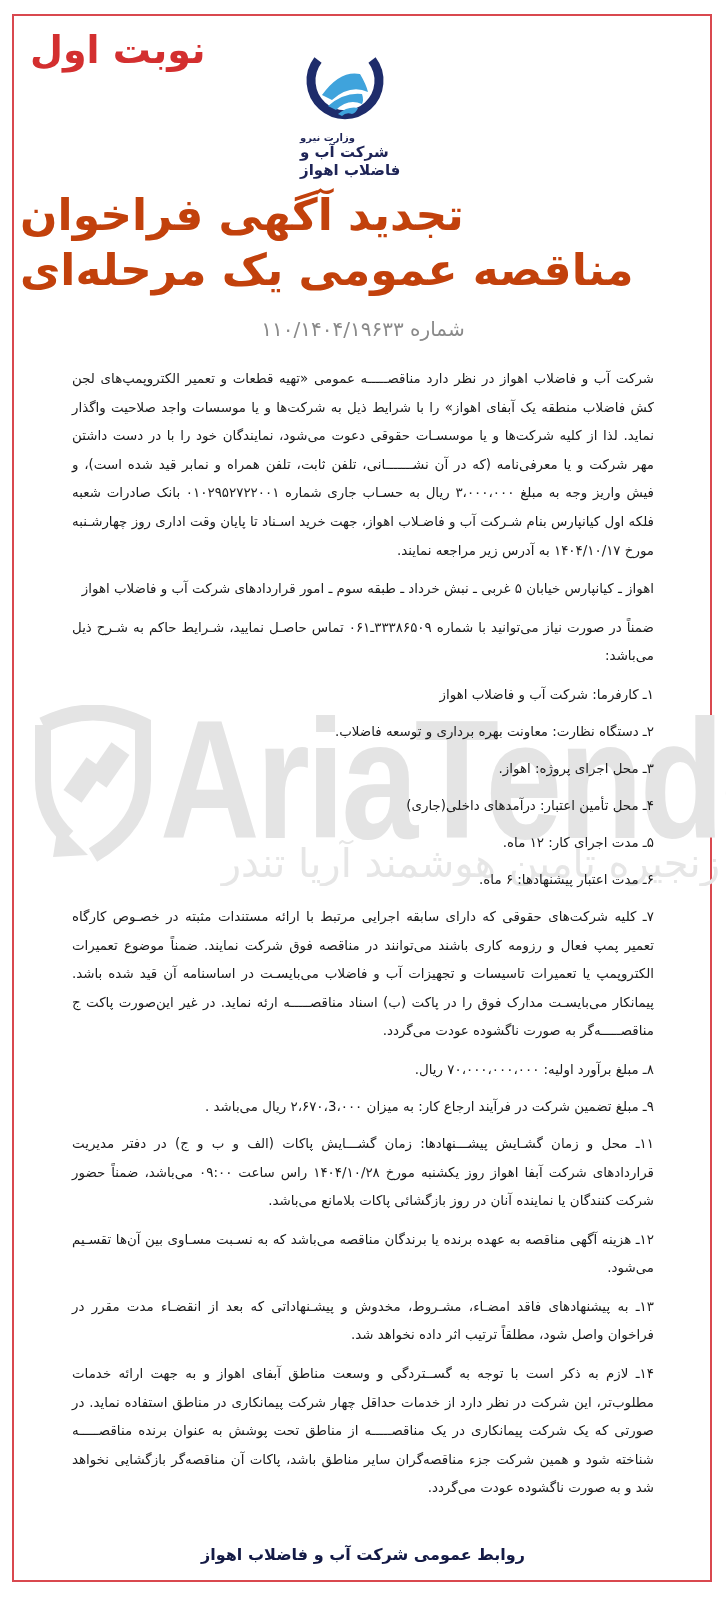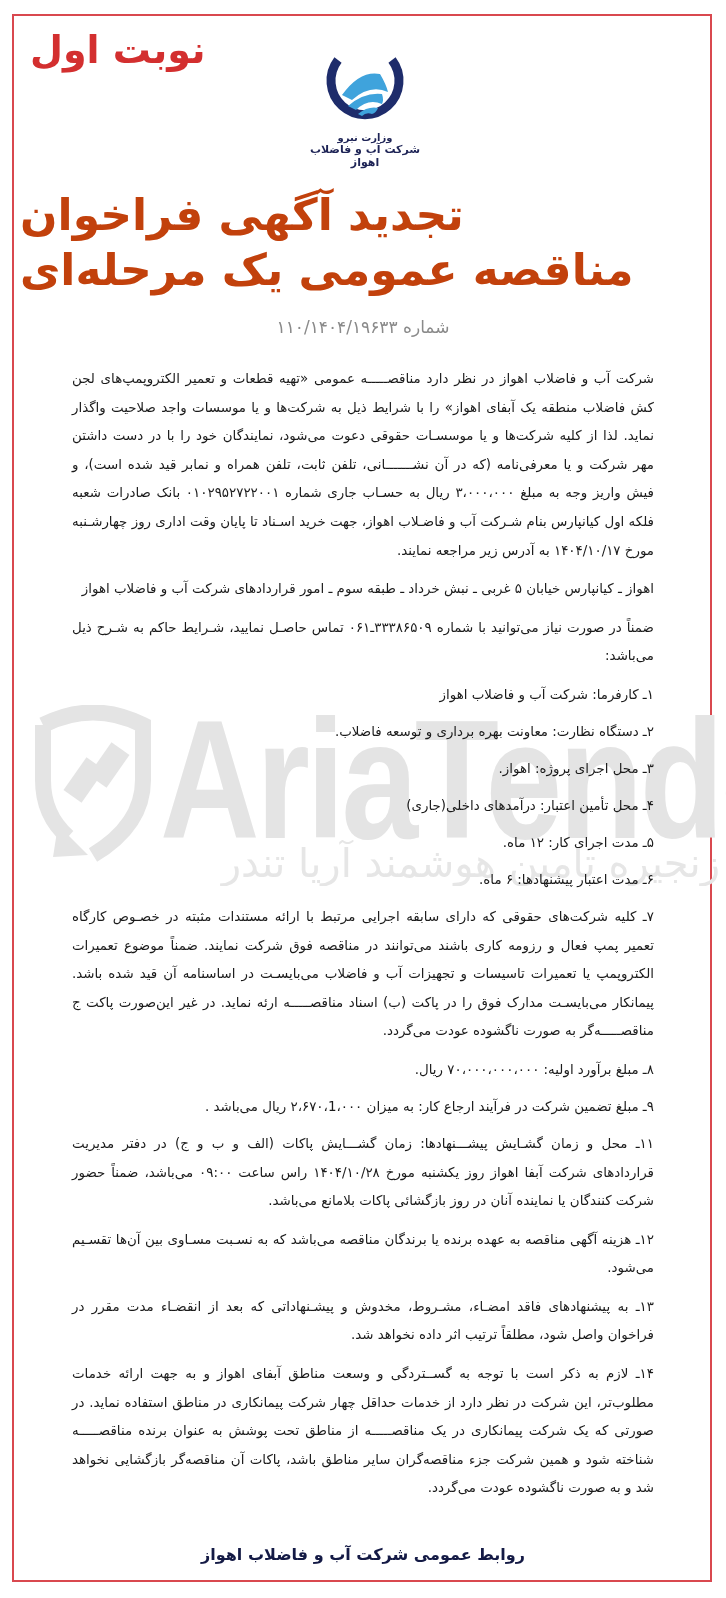--- a/index.html
+++ b/index.html
@@ -21,33 +21,33 @@
     transform: scaleX(0.82); transform-origin: left top;
   }
   .wm-sub {
     position: absolute; left: 130px; top: 150px; width: 590px; direction: rtl; text-align: right;
     font-size: 40px; color: #e6e6e6; white-space: nowrap; letter-spacing: 6px; overflow: hidden;
   }
   .round-tag {
     position: absolute; left: 30px; top: 28px; font-size: 38px; font-weight: bold; color: #d32f2f;
     direction: rtl; font-family: "DejaVu Sans", sans-serif; letter-spacing: -1px;
   }
-  .logo { position: absolute; left: 300px; top: 40px; width: 130px; text-align: center; }
+  .logo { position: absolute; left: 300px; top: 40px; width: 130px; text-align: left; }
   .logo-ministry { font-size: 10px; font-weight: bold; color: #1e2456; direction: rtl; margin-top: -2px; }
-  .logo-company { font-size: 11px; font-weight: bold; color: #1e2456; direction: rtl; }
+  .logo-company { font-size: 15px; font-weight: bold; color: #1e2456; direction: rtl; }
   .title {
     position: absolute; left: 20px; width: 686px; text-align: left; direction: rtl;
     font-family: "DejaVu Sans", sans-serif; font-weight: bold; color: #c2410c;
     font-size: 44px; line-height: 54px; letter-spacing: -1px;
   }
   .title.l1 { top: 188px; }
   .title.l2 { top: 243px; }
   .tender-no {
     position: absolute; left: 20px; width: 686px; top: 317px; text-align: center; direction: rtl;
-    color: #8a8a8a; font-size: 17px; letter-spacing: 1px;
+    color: #8a8a8a; font-size: 20px; letter-spacing: 1px;
   }
   .body {
     position: absolute; left: 62px; top: 355px; width: 602px; direction: rtl; text-align: justify;
     font-size: 13.4px; line-height: 28.6px; color: #1a1a1a; z-index: 1;
   }
   .body p { margin: 10px; }
   .body .items p { margin: 10px; line-height: 28.6px; }
   .body .short { line-height: 27px !important; }
   .footer {
     position: absolute; left: 20px; width: 686px; top: 1545px; text-align: center; direction: rtl;
@@ -95,21 +95,21 @@
   <p>ضمناً در صورت نیاز می‌توانید با شماره ۳۳۳۸۶۵۰۹ـ۰۶۱ تماس حاصـل نمایید، شـرایط حاکم به شـرح ذیل می‌باشد:</p>
   <div class="items">
     <p class="short">۱ـ کارفرما: شرکت آب و فاضلاب اهواز</p>
     <p class="short">۲ـ دستگاه نظارت: معاونت بهره برداری و توسعه فاضلاب.</p>
     <p class="short">۳ـ محل اجرای پروژه: اهواز.</p>
     <p class="short">۴ـ محل تأمین اعتبار: درآمدهای داخلی(جاری)</p>
     <p class="short">۵ـ مدت اجرای کار: ۱۲ ماه.</p>
     <p class="short">۶ـ مدت اعتبار پیشنهادها: ۶ ماه.</p>
     <p>۷ـ کلیه شرکت‌های حقوقی که دارای سابقه اجرایی مرتبط با ارائه مستندات مثبته در خصـوص کارگاه تعمیر پمپ فعال و رزومه کاری باشند می‌توانند در مناقصه فوق شرکت نمایند. ضمناً موضوع تعمیرات الکتروپمپ یا تعمیرات تاسیسات و تجهیزات آب و فاضلاب می‌بایسـت در اساسنامه آن قید شده باشد. پیمانکار می‌بایسـت مدارک فوق را در پاکت (ب) اسناد مناقصـــــه ارئه نماید. در غیر این‌صورت پاکت ج مناقصـــــه‌گر به صورت ناگشوده عودت می‌گردد.</p>
     <p class="short">۸ـ مبلغ برآورد اولیه: ۷۰،۰۰۰،۰۰۰،۰۰۰ ریال.</p>
-    <p class="short">۹ـ مبلغ تضمین شرکت در فرآیند ارجاع کار: به میزان ۲،۶۷۰،1،۰۰۰ ریال می‌باشد .</p>
+    <p class="short">۹ـ مبلغ تضمین شرکت در فرآیند ارجاع کار: به میزان ۲،۶۷۰،3،۰۰۰ ریال می‌باشد .</p>
     <p>۱۱ـ محل و زمان گشـایش پیشـــنهادها: زمان گشـــایش پاکات (الف و ب و ج) در دفتر مدیریت قراردادهای شرکت آبفا اهواز روز یکشنبه مورخ ۱۴۰۴/۱۰/۲۸ راس ساعت ۰۹:۰۰ می‌باشد، ضمناً حضور شرکت کنندگان یا نماینده آنان در روز بازگشائی پاکات بلامانع می‌باشد.</p>
     <p>۱۲ـ هزینه آگهی مناقصه به عهده برنده یا برندگان مناقصه می‌باشد که به نسـبت مسـاوی بین آن‌ها تقسـیم می‌شود.</p>
     <p>۱۳ـ به پیشنهادهای فاقد امضـاء، مشـروط، مخدوش و پیشـنهاداتی که بعد از انقضـاء مدت مقرر در فراخوان واصل شود، مطلقاً ترتیب اثر داده نخواهد شد.</p>
     <p>۱۴ـ لازم به ذکر است با توجه به گســتردگی و وسعت مناطق آبفای اهواز و به جهت ارائه خدمات مطلوب‌تر، این شرکت در نظر دارد از خدمات حداقل چهار شرکت پیمانکاری در مناطق استفاده نماید. در صورتی که یک شرکت پیمانکاری در یک مناقصـــــه از مناطق تحت پوشش به عنوان برنده مناقصـــــه شناخته شود و همین شرکت جزء مناقصه‌گران سایر مناطق باشد، پاکات آن مناقصه‌گر بازگشایی نخواهد شد و به صورت ناگشوده عودت می‌گردد.</p>
   </div>
 </div>
 
 <div class="footer">روابط عمومی شرکت آب و فاضلاب اهواز</div>
 
 </body></html>

